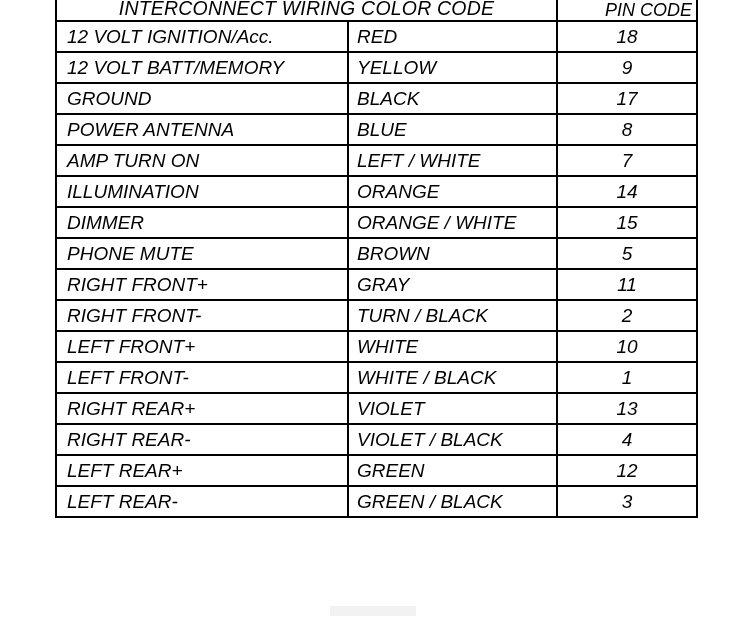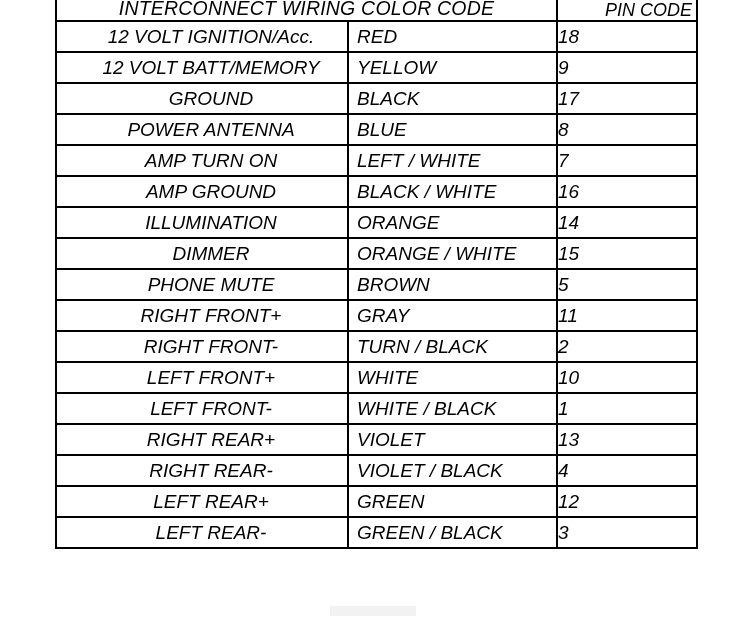--- a/index.html
+++ b/index.html
@@ -74,31 +74,32 @@
     font-size: 18px;
     padding-left: 43px;
   }
 
   
   .wiring-table tbody td {
     height: 29px;
     font-size: 19px;
   }
   td.func {
-    padding-left: 18px;
-    text-align: center;
+    padding-left: 10px;
+    text-align: left;
     white-space: nowrap;
     margin-top: 20px;
   }
   td.color {
     padding-left: 8px;
     text-align: left;
     white-space: nowrap;
   }
   td.pin {
+    text-align: center;
   }
 
   
   .scan-smudge {
     position: absolute;
     left: 330px;
     top: 606px;
     width: 86px;
     height: 10px;
     background: #f2f2f2;
@@ -145,25 +146,20 @@
           <td class="func">POWER ANTENNA</td>
           <td class="color">BLUE</td>
           <td class="pin">8</td>
         </tr>
         <tr>
           <td class="func">AMP TURN ON</td>
           <td class="color">LEFT / WHITE</td>
           <td class="pin">7</td>
         </tr>
         <tr>
-          <td class="func">AMP GROUND</td>
-          <td class="color">BLACK / WHITE</td>
-          <td class="pin">16</td>
-        </tr>
-        <tr>
           <td class="func">ILLUMINATION</td>
           <td class="color">ORANGE</td>
           <td class="pin">14</td>
         </tr>
         <tr>
           <td class="func">DIMMER</td>
           <td class="color">ORANGE / WHITE</td>
           <td class="pin">15</td>
         </tr>
         <tr>

